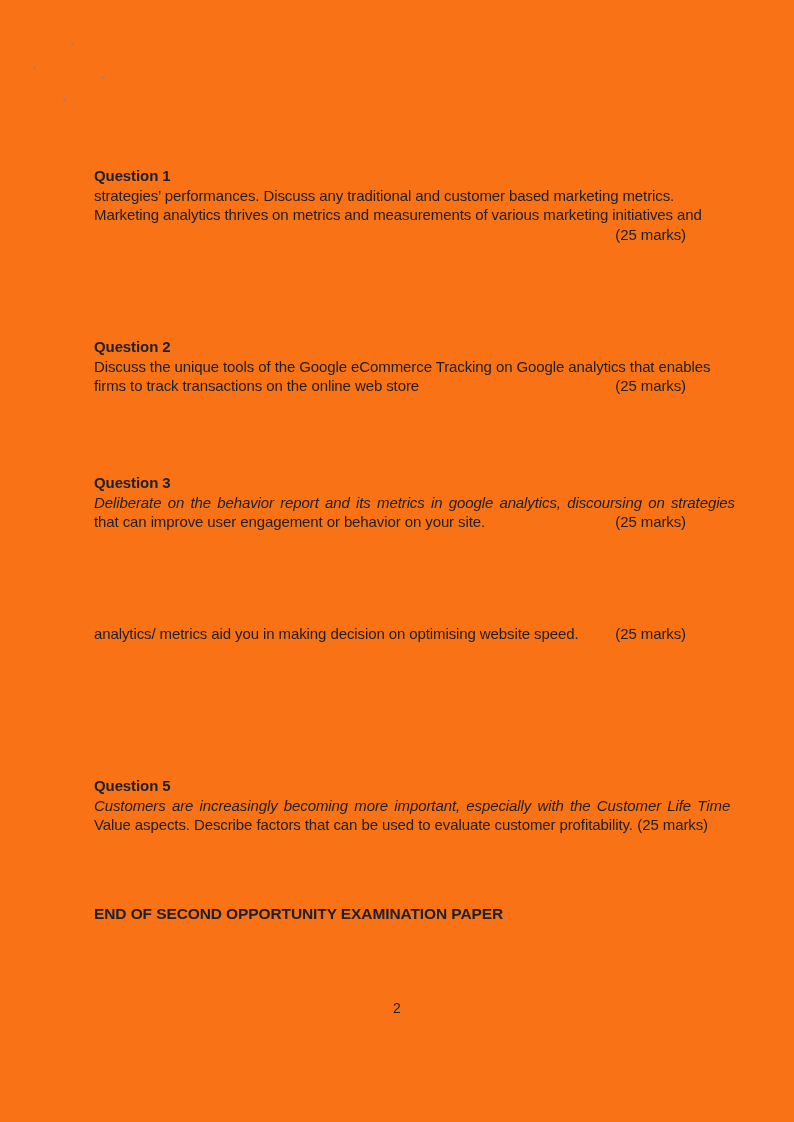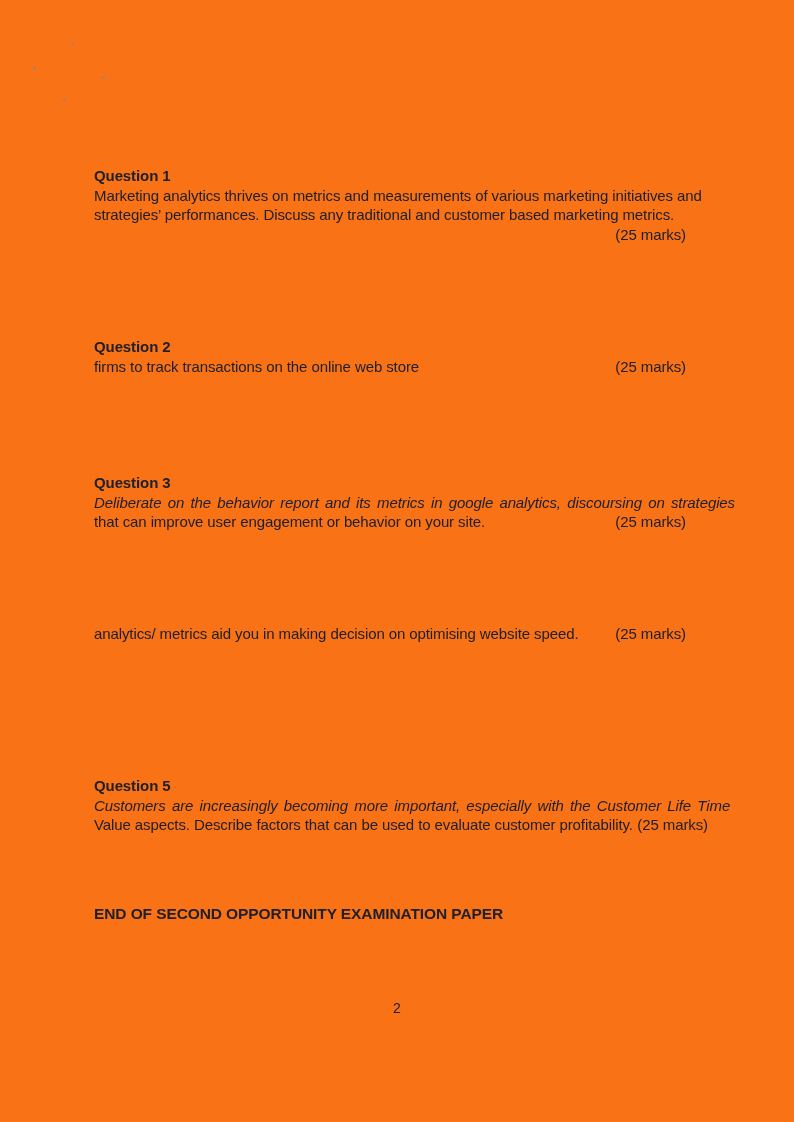--- a/index.html
+++ b/index.html
@@ -87,27 +87,28 @@
 
 <div class="page">
 
   <div class="speck" style="left:71px; top:43px;"></div>
   <div class="speck" style="left:33px; top:67px;"></div>
   <div class="speck" style="left:102px; top:76px;"></div>
   <div class="speck" style="left:63px; top:98px;"></div>
 
   <div class="qblock" style="top:166px;">
     <div class="qtitle">Question 1</div>
+    <div class="qline">strategies’ performances. Discuss any traditional and customer based marketing metrics.</div>
     <div class="qline">Marketing analytics thrives on metrics and measurements of various marketing initiatives and</div>
-    <div class="qline">strategies’ performances. Discuss any traditional and customer based marketing metrics.</div>
     <div class="marks-own">(25 marks)</div>
   </div>
 
   <div class="qblock" style="top:337px;">
     <div class="qtitle">Question 2</div>
+    <div class="qline">Discuss the unique tools of the Google eCommerce Tracking on Google analytics that enables</div>
     <div class="last-row">
       <span class="qline">firms to track transactions on the online web store</span>
       <span class="marks offset">(25 marks)</span>
     </div>
   </div>
 
   <div class="qblock" style="top:473px;">
     <div class="qtitle">Question 3</div>
     <div class="qline spread">Deliberate on the behavior report and its metrics in google analytics, discoursing on strategies</div>
     <div class="last-row">

